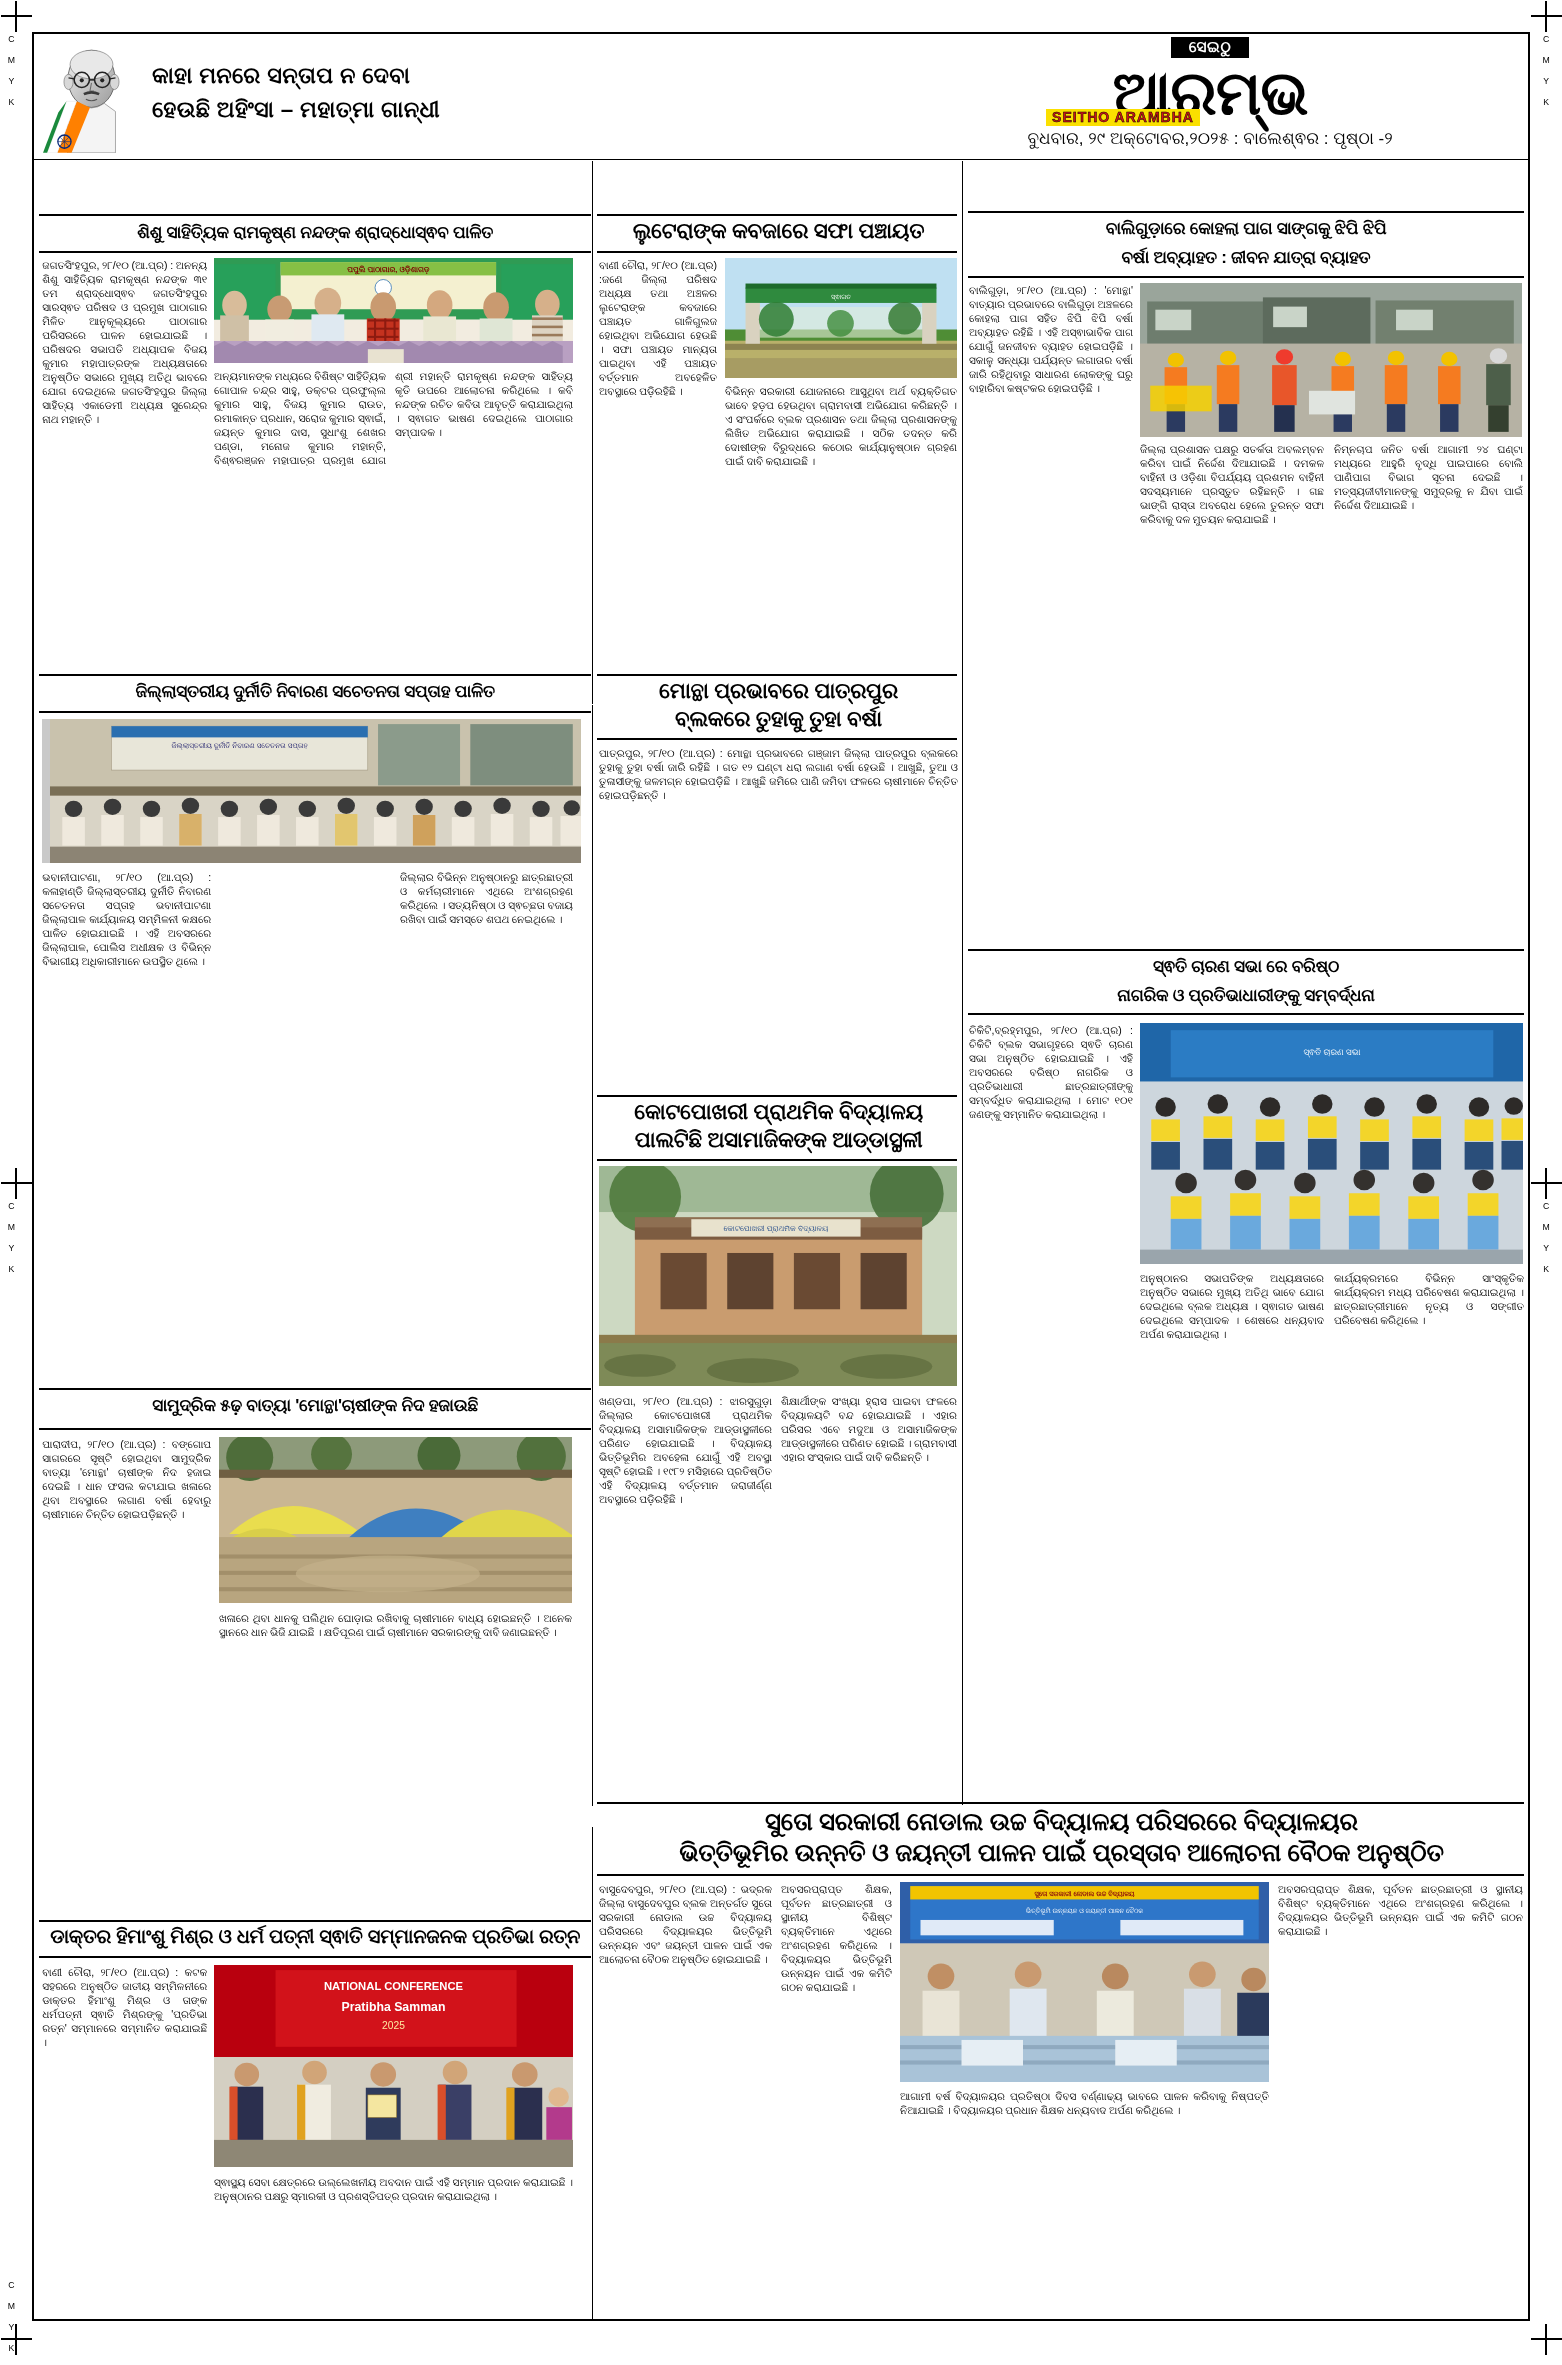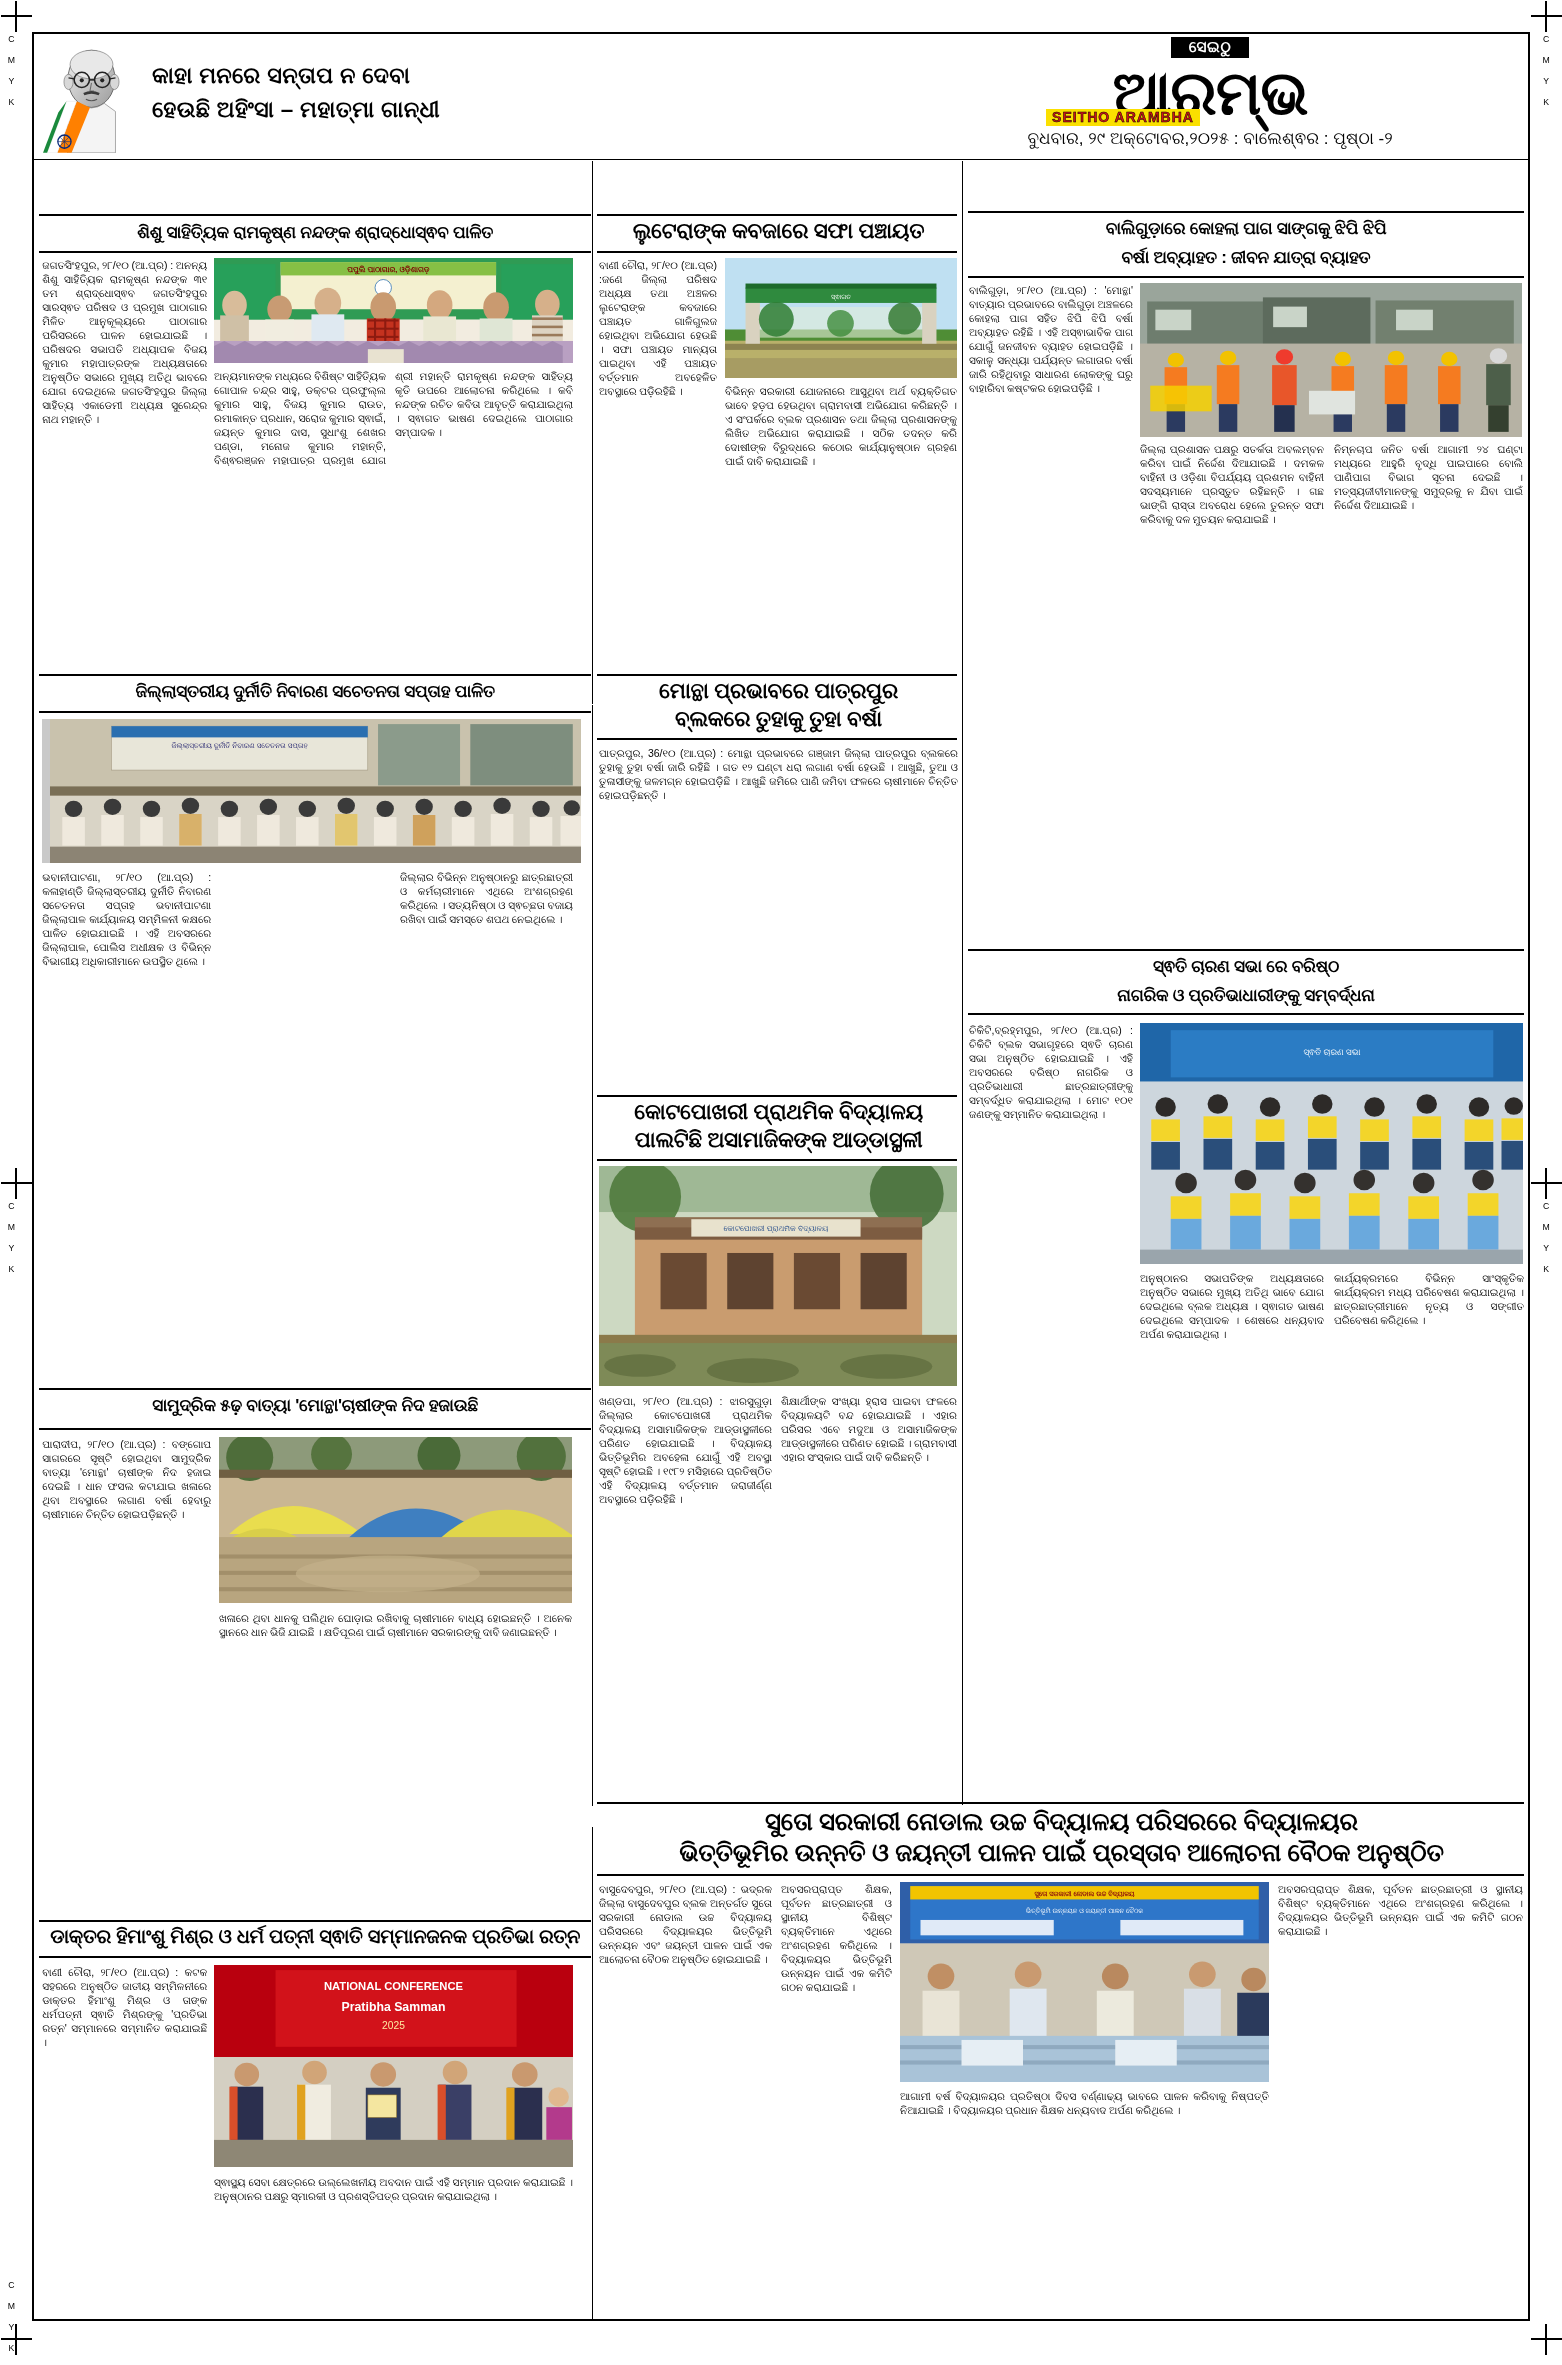--- a/index.html
+++ b/index.html
@@ -330,21 +330,21 @@
   <div class="body" style="left:8.2px;top:836px;width:169px;height:507px;">ଭବାନୀପାଟଣା, ୨୮/୧୦ (ଆ.ପ୍ର) : କଳାହାଣ୍ଡି ଜିଲ୍ଲାସ୍ତରୀୟ ଦୁର୍ନୀତି ନିବାରଣ ସଚେତନତା ସପ୍ତାହ ଭବାନୀପାଟଣା ଜିଲ୍ଲାପାଳ କାର୍ଯ୍ୟାଳୟ ସମ୍ମିଳନୀ କକ୍ଷରେ ପାଳିତ ହୋଇଯାଇଛି । ଏହି ଅବସରରେ ଜିଲ୍ଲାପାଳ, ପୋଲିସ ଅଧୀକ୍ଷକ ଓ ବିଭିନ୍ନ ବିଭାଗୀୟ ଅଧିକାରୀମାନେ ଉପସ୍ଥିତ ଥିଲେ ।</div>
   <div class="body" style="left:366px;top:836px;width:173px;height:507px;">ଜିଲ୍ଲାର ବିଭିନ୍ନ ଅନୁଷ୍ଠାନରୁ ଛାତ୍ରଛାତ୍ରୀ ଓ କର୍ମଚାରୀମାନେ ଏଥିରେ ଅଂଶଗ୍ରହଣ କରିଥିଲେ । ସତ୍ୟନିଷ୍ଠା ଓ ସ୍ଵଚ୍ଛତା ବଜାୟ ରଖିବା ପାଇଁ ସମସ୍ତେ ଶପଥ ନେଇଥିଲେ ।</div>
 
   <div class="hl-rule" style="left:563px;top:640px;width:360px;"></div>
   <div class="hl s2" style="left:565px;top:643px;width:359px;">
     <div>ମୋନ୍ଥା ପ୍ରଭାବରେ ପାତ୍ରପୁର</div>
     <div>ବ୍ଲକରେ ତୁହାକୁ ତୁହା ବର୍ଷା</div>
   </div>
   <div class="hl-rule" style="left:563px;top:704px;width:360px;"></div>
 
-  <div class="body" style="left:565px;top:712px;width:359px;height:318px;">ପାତ୍ରପୁର, 36/୧୦ (ଆ.ପ୍ର) : ମୋନ୍ଥା ପ୍ରଭାବରେ ଗଞ୍ଜାମ ଜିଲ୍ଲା ପାତ୍ରପୁର ବ୍ଲକରେ ତୁହାକୁ ତୁହା ବର୍ଷା ଜାରି ରହିଛି । ଗତ ୧୨ ଘଣ୍ଟା ଧରା ଲଗାଣ ବର୍ଷା ହେଉଛି । ଆଖୁଛି, ତୁଆ ଓ ତୁଳାସୀଙ୍କୁ ଜଳମଗ୍ନ ହୋଇପଡ଼ିଛି । ଆଖୁଛି ଜମିରେ ପାଣି ଜମିବା ଫଳରେ ଚାଷୀମାନେ ଚିନ୍ତିତ ହୋଇପଡ଼ିଛନ୍ତି ।</div>
+  <div class="body" style="left:565px;top:712px;width:359px;height:318px;">ପାତ୍ରପୁର, ୨୮/୧୦ (ଆ.ପ୍ର) : ମୋନ୍ଥା ପ୍ରଭାବରେ ଗଞ୍ଜାମ ଜିଲ୍ଲା ପାତ୍ରପୁର ବ୍ଲକରେ ତୁହାକୁ ତୁହା ବର୍ଷା ଜାରି ରହିଛି । ଗତ ୧୨ ଘଣ୍ଟା ଧରା ଲଗାଣ ବର୍ଷା ହେଉଛି । ଆଖୁଛି, ତୁଆ ଓ ତୁଳାସୀଙ୍କୁ ଜଳମଗ୍ନ ହୋଇପଡ଼ିଛି । ଆଖୁଛି ଜମିରେ ପାଣି ଜମିବା ଫଳରେ ଚାଷୀମାନେ ଚିନ୍ତିତ ହୋଇପଡ଼ିଛନ୍ତି ।</div>
 
   <div class="hl-rule" style="left:563px;top:1061px;width:360px;"></div>
   <div class="hl s2" style="left:565px;top:1064px;width:359px;">
     <div>କୋଟପୋଖରୀ ପ୍ରାଥମିକ ବିଦ୍ୟାଳୟ</div>
     <div>ପାଲଟିଛି ଅସାମାଜିକଙ୍କ ଆଡ୍ଡାସ୍ଥଳୀ</div>
   </div>
   <div class="hl-rule" style="left:563px;top:1125px;width:360px;"></div>
 
   <div class="photo" style="left:565px;top:1132px;width:358px;height:220px;">
     <svg viewBox="0 0 698 430" preserveAspectRatio="none" xmlns="http://www.w3.org/2000/svg">

